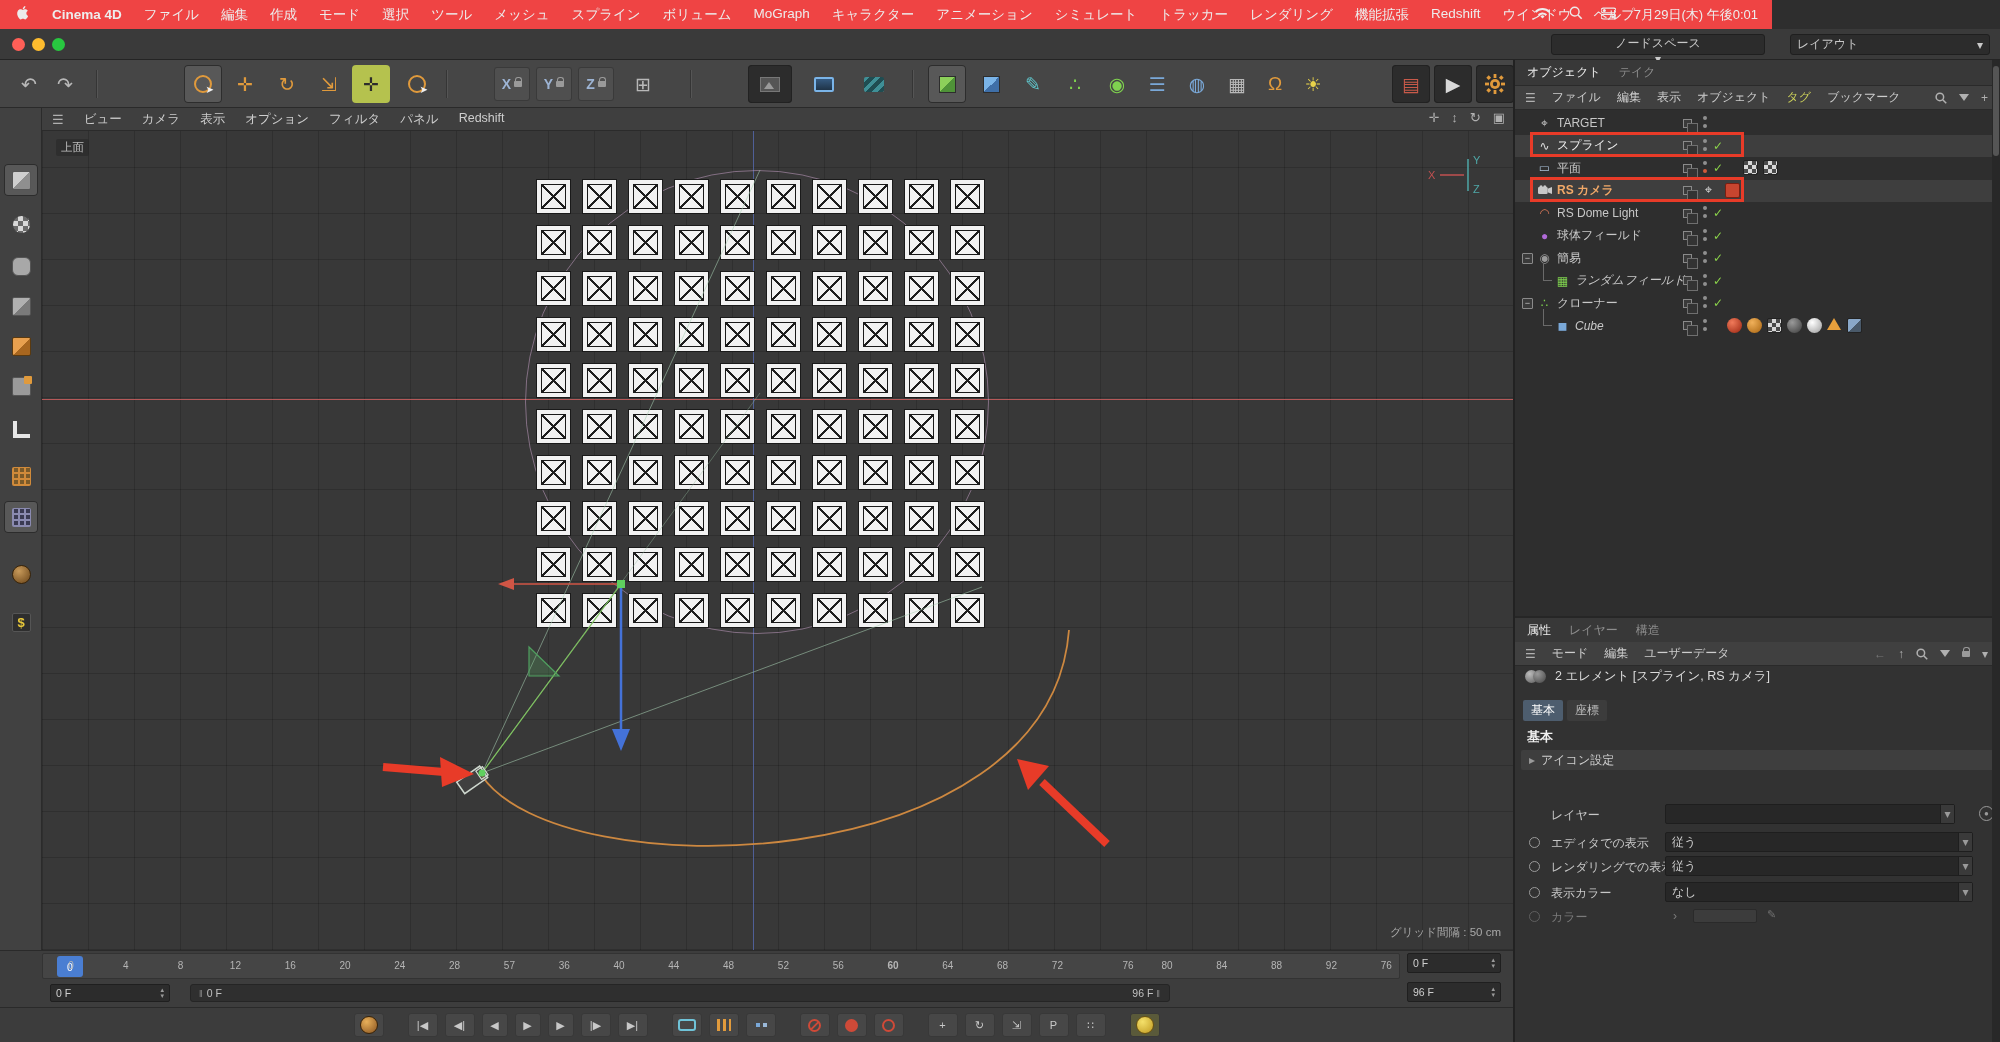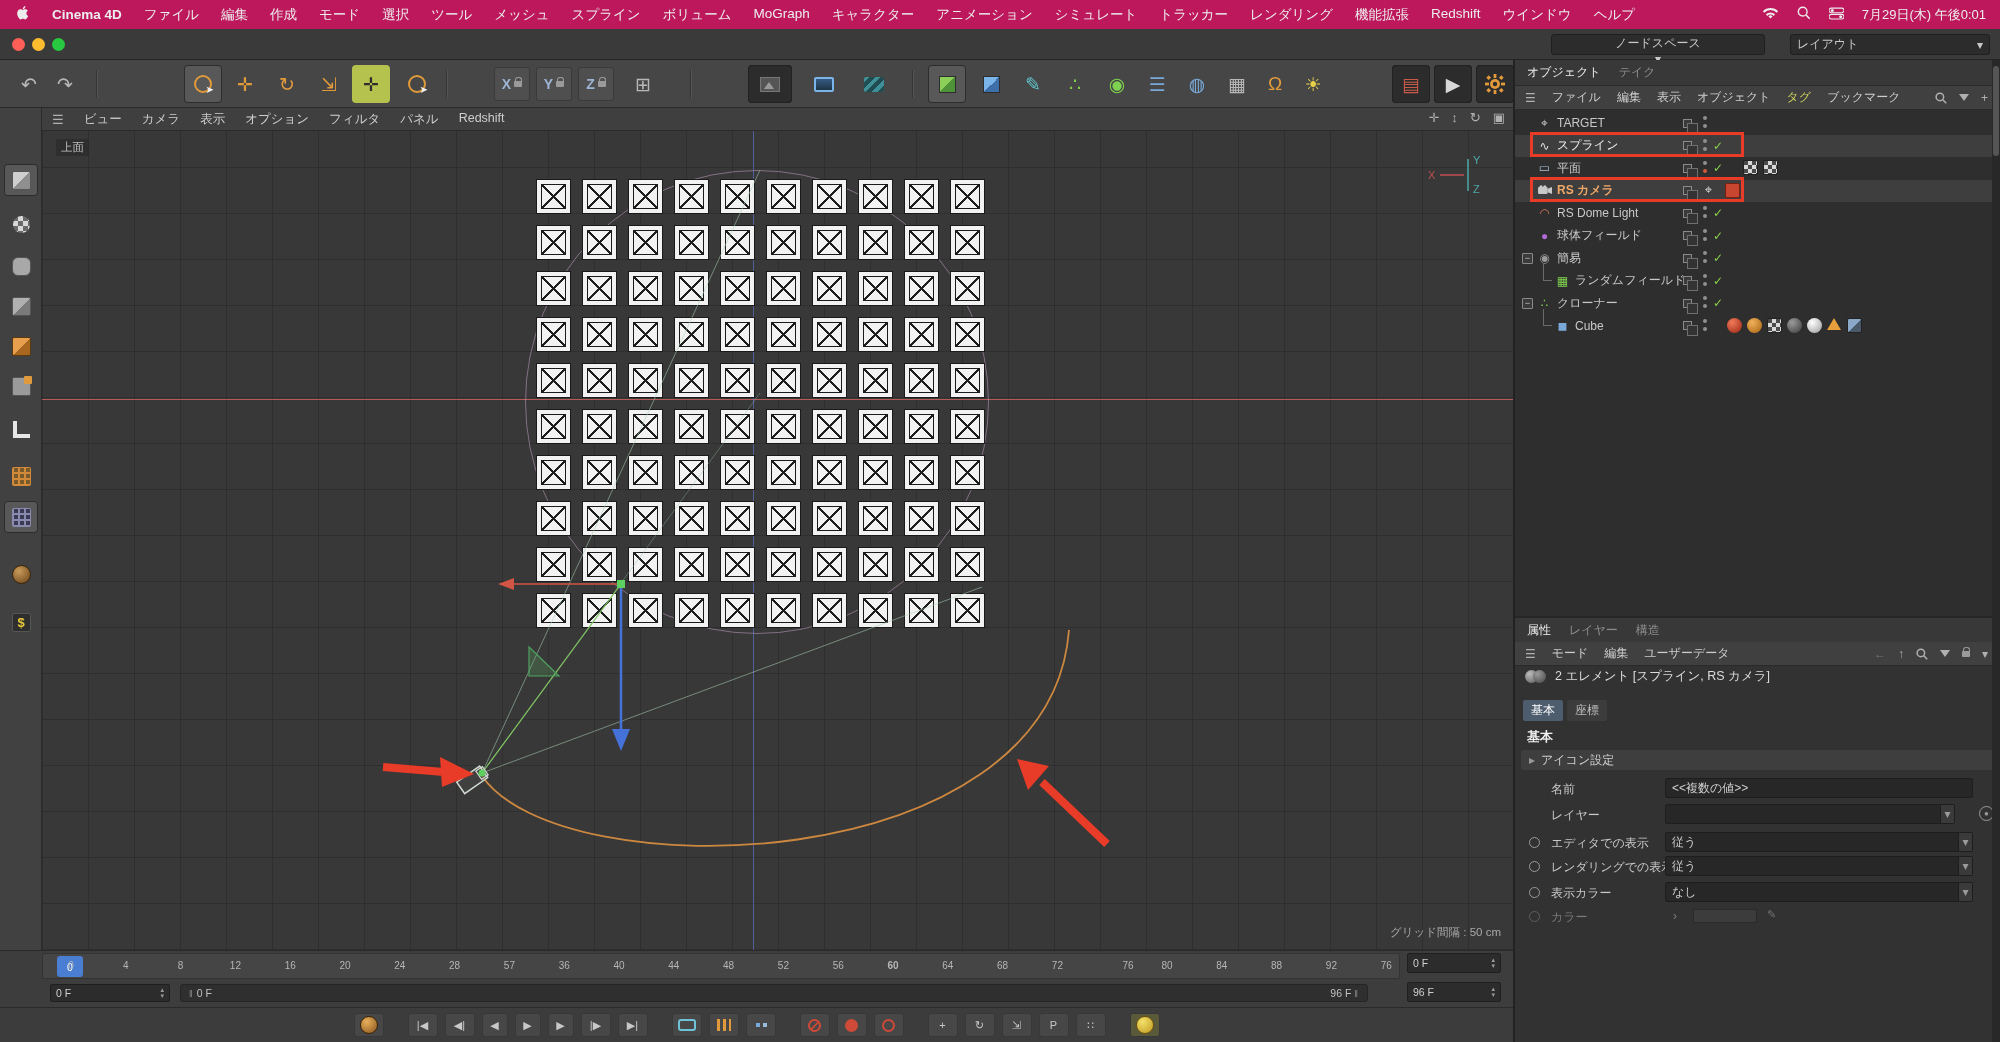--- a/index.html
+++ b/index.html
@@ -1,19 +1,19 @@
 <!DOCTYPE html>
 <html><head>
 <meta charset="utf-8">
 <style>
   *{margin:0;padding:0;box-sizing:border-box;}
   html,body{width:2000px;height:1042px;overflow:hidden;background:#2e2e2e;
     font-family:"Liberation Sans","DejaVu Sans",sans-serif;color:#c9c9c9;}
   
-  #menubar{position:absolute;left:0;top:0;width:2000px;height:29px;background:#be185d;
+  #menubar{position:absolute;left:0;top:0;width:1772px;height:29px;background:#ef4444;
     display:flex;align-items:center;padding:12px 16px;gap:22px;font-size:13.5px;color:#ededed;z-index:50;}
   #menubar .appname{font-weight:bold;}
   .mb-item{white-space:nowrap;cursor:default;}
   #mb-right{position:absolute;right:14px;top:0;height:29px;display:flex;align-items:center;gap:18px;}
   
   #titlebar{position:absolute;left:0;top:29px;width:2000px;height:31px;background:#3a3a3a;
     border-bottom:1px solid #242424;}
   .tl{position:absolute;top:9px;width:13px;height:13px;border-radius:50%;}
   #tl-red{left:12px;background:#ff5f57;} #tl-yellow{left:32px;background:#febc2e;} #tl-green{left:52px;background:#28c840;}
   #doc-title{position:absolute;left:0;right:0;top:6px;text-align:center;font-size:13px;color:#d6d6d6;font-weight:bold;}
@@ -81,21 +81,21 @@
   #vp-overlay{position:absolute;left:0;top:0;width:1471px;height:819px;}
   
   #timeline{position:absolute;left:0;top:950px;width:1513px;height:57px;background:#3d3d3d;border-top:1px solid #2a2a2a;}
   #ruler{position:absolute;left:42px;top:2px;width:1358px;height:26px;background:#454545;border:1px solid #333;border-radius:2px;}
   .tick{position:absolute;top:6px;font-size:10px;color:#b5b5b5;transform:translateX(-50%);}
   #playhead{position:absolute;left:14px;top:2px;width:26px;height:21px;background:#4a7ed2;border-radius:3px;
     color:#fff;font-size:10.5px;display:flex;align-items:center;justify-content:center;}
   .tl-field{position:absolute;background:#2c2c2c;border:1px solid #1f1f1f;border-radius:2px;font-size:10.5px;color:#cfcfcf;
     display:flex;align-items:center;justify-content:space-between;padding:0 5px;}
   .stepper{font-size:7px;line-height:6px;color:#9a9a9a;text-align:center;}
-  #range-track{position:absolute;left:180px;top:33px;width:1188px;height:18px;background:#2f2f2f;border:1px solid #252525;border-radius:3px;
+  #range-track{position:absolute;left:190px;top:33px;width:980px;height:18px;background:#2f2f2f;border:1px solid #252525;border-radius:3px;
     font-size:10.5px;color:#c0c0c0;display:flex;align-items:center;justify-content:space-between;padding:0 8px;}
   .range-handle{color:#8a8a8a;font-size:9px;letter-spacing:1px;}
   
   #playbar{position:absolute;left:0;top:1007px;width:1513px;height:35px;background:#3c3c3c;border-top:1px solid #2a2a2a;
     display:flex;align-items:center;justify-content:center;gap:7px;}
   .pb{width:30px;height:24px;background:#474747;border:1px solid #383838;border-radius:3px;display:flex;align-items:center;justify-content:center;
     font-size:11px;color:#c8c8c8;}
   .pb.sm{width:26px;} .gap{width:10px;}
   .pb .ic-red{width:13px;height:13px;border:2.5px solid #cf4a38;border-radius:50%;display:inline-block;}
   .pb .ic-red.fill{background:#cf4a38;} .pb .ic-red.slash{position:relative;}
@@ -116,21 +116,21 @@
   .funnel{width:0;height:0;border-left:5px solid transparent;border-right:5px solid transparent;border-top:7px solid #b0b0b0;display:inline-block;}
   .svg-search{width:12px;height:12px;}
   
   #om-list{position:absolute;left:0;top:50px;width:100%;height:506px;background:#2e2e2e;}
   .om-row{position:absolute;left:0;width:100%;height:22px;display:flex;align-items:center;font-size:12px;color:#c8c8c8;}
   .om-row.sel{background:#3e3e3e;color:#f0f0f0;}
   .om-expand{position:absolute;left:7px;width:11px;height:11px;border:1px solid #8a8a8a;border-radius:1px;font-size:9px;line-height:9px;text-align:center;color:#c8c8c8;background:#3a3a3a;}
   .om-icon{position:absolute;left:22px;width:15px;text-align:center;font-size:12px;}
   .om-icon.child{left:40px;}
   .om-name{position:absolute;left:42px;white-space:nowrap;}
-  .om-name.child{left:60px;}
+  .om-name.child{left:60px;font-style:italic;}
   .treeline{position:absolute;left:28px;top:-6px;width:9px;height:17px;border-left:1px solid #6a6a6a;border-bottom:1px solid #6a6a6a;}
   .om-layerbox{position:absolute;left:168px;width:9px;height:9px;border:1px solid #8a8a8a;background:#3a3a3a;}
   .om-layerbox::after{content:"";position:absolute;left:3px;top:3px;width:9px;height:9px;border:1px solid #6f6f6f;background:#333;}
   .om-dots{position:absolute;left:188px;top:4px;width:4px;height:4px;border-radius:50%;background:#8f8f8f;box-shadow:0 8px 0 #8f8f8f;}
   .om-dots.reddot{box-shadow:0 8px 0 #d05a3a;}
   .om-check{position:absolute;left:198px;color:#8bd34a;font-size:12px;font-weight:bold;}
   .om-tag{position:absolute;width:15px;height:15px;border-radius:2px;display:flex;align-items:center;justify-content:center;font-size:10px;}
   .tag-checker{background:repeating-conic-gradient(#d8d8d8 0 90deg,#4a4a4a 0 180deg) 0 0/8px 8px;border:1px solid #222;}
   .tag-red{background:radial-gradient(circle at 35% 30%,#f07a5a,#9a2410);border-radius:50%;}
   .tag-orange{background:radial-gradient(circle at 35% 30%,#f0b05a,#a86410);border-radius:50%;}
@@ -782,26 +782,20 @@
     <span class="chip">座標</span>
   </div>
 
   <div id="am-section">基本</div>
 
   <div id="am-group">
     <span style="color:#9a9a9a;">▸</span>
     <span>アイコン設定</span>
   </div>
 
-  <div class="am-row" style="top:718px;">
-    <span class="am-label">名前</span>
-    <span class="am-input">
-        <span>&lt;&lt;複数の値&gt;&gt;</span>
-      </span>
-  </div>
   <div class="am-row" style="top:744px;">
     <span class="am-label">レイヤー</span>
     <span class="am-input am-select" style="width:290px;">
         <span></span>
         <span class="arrowbtn">▾</span>
       </span>
     <span class="layer-circle">●</span>
   </div>
   <div class="am-row" style="top:772px;">
     <span class="am-circle"></span>

